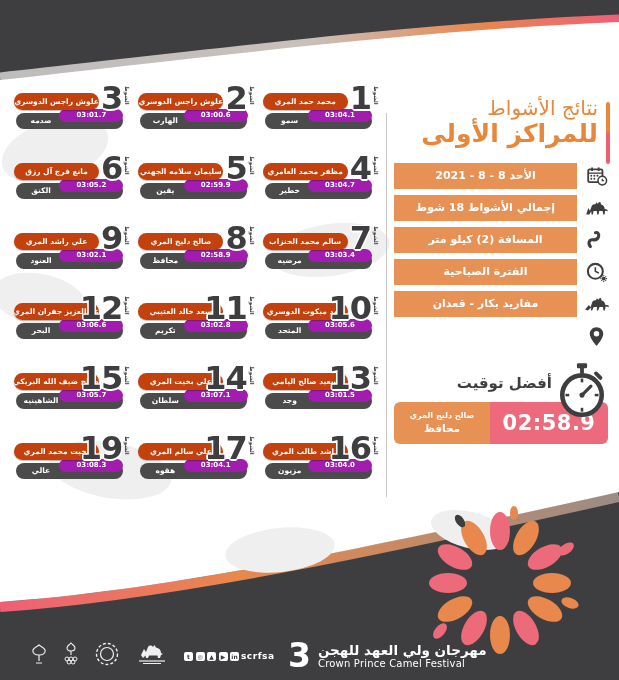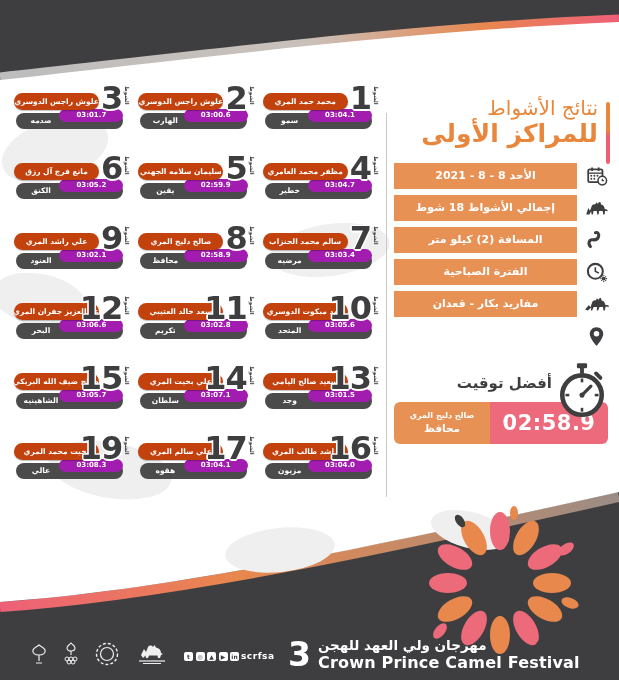--- a/index.html
+++ b/index.html
@@ -60,21 +60,21 @@
   .logo{opacity:.92;}
   .social{display:flex;align-items:center;gap:2px;}
   .social-row{display:flex;gap:2.5px;}
   .s-ic{width:9px;height:9px;background:#fff;border-radius:2px;color:#3E3E40;font-size:6px;
         font-weight:bold;line-height:9px;text-align:center;overflow:hidden;}
   .handle{color:#fff;font-size:9px;font-weight:bold;letter-spacing:.5px;}
   .fest{position:absolute;left:288px;bottom:8px;display:flex;align-items:center;gap:7px;color:#fff;}
   .fest-num{font-size:33px;font-weight:bold;line-height:1;}
   .fest-txt{display:flex;flex-direction:column;align-items:flex-start;}
   .fest-ar{font-size:13.5px;font-weight:bold;direction:rtl;}
-  .fest-en{font-size:16px;font-weight:bold;letter-spacing:.2px;}
+  .fest-en{font-size:10px;font-weight:normal;letter-spacing:.2px;}
 </style>
 </head>
 <body>
 
 <div class="stage">
 
   <svg class="bg" width="619" height="680" viewBox="0 0 619 680">
     <defs>
       <linearGradient id="gTop" x1="0" y1="0" x2="1" y2="0">
         <stop offset="0" stop-color="#bdbdbd"></stop>

